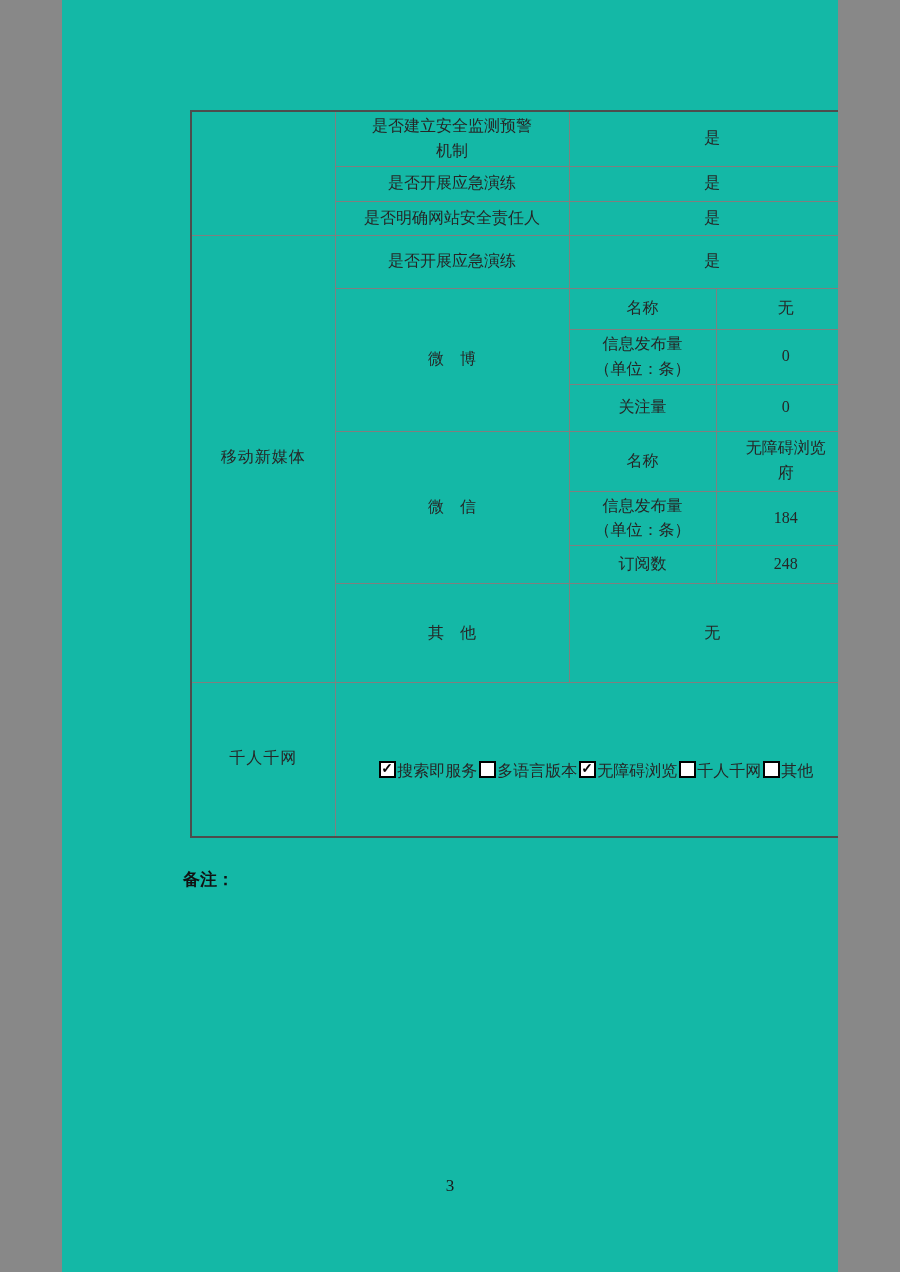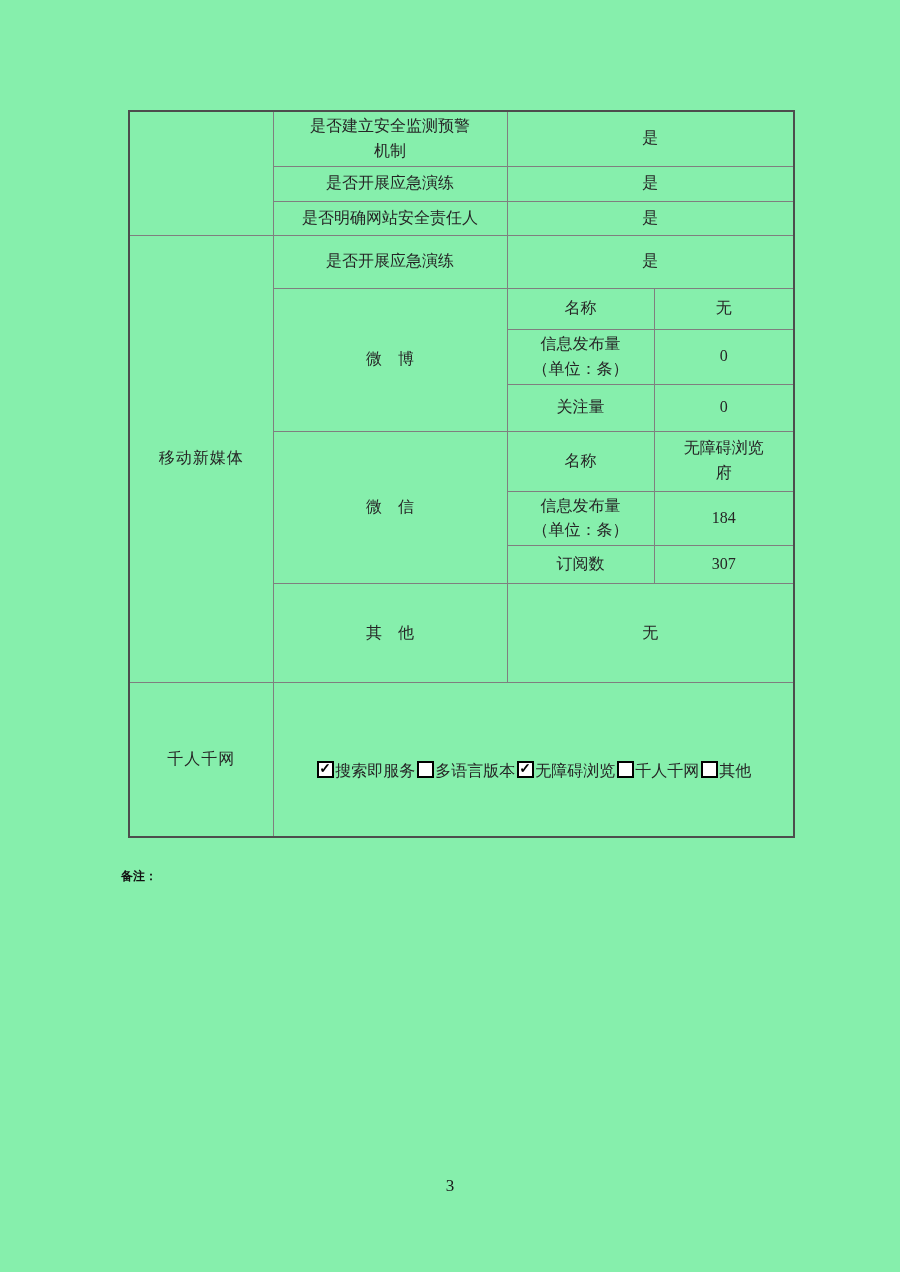--- a/index.html
+++ b/index.html
@@ -1,20 +1,20 @@
 <!DOCTYPE html>
 <html lang="zh"><head>
 <meta charset="utf-8">
 <style>
   html,body{margin:0;padding:0;background:#888;}
   .page{
     position:relative;
-    width:900px;height:1272px;
+    width:776px;height:1272px;
     margin:0 auto;
-    background:#86efac;
+    background:#14b8a6;
     font-family:"Liberation Serif","DejaVu Serif",serif;
     color:#262626;
     overflow:hidden;
   }
   table.report{
     position:absolute;
     left:128px;top:110px;
     width:665px;
     border-collapse:collapse;
     table-layout:fixed;
@@ -28,21 +28,21 @@
     line-height:1.55;
     padding:2px 6px;
     white-space:pre-line;
     overflow:hidden;
   }
   
   tr.r1{height:55px;}  tr.r2{height:35px;}  tr.r3{height:34px;}
   tr.r4{height:53px;}  tr.r5{height:41px;}  tr.r6{height:55px;}
   tr.r7{height:47px;}  tr.r8{height:60px;}  tr.r9{height:50px;}
   tr.r10{height:38px;} tr.r11{height:99px;} tr.r12{height:154px;}
-  td.section-label{letter-spacing:1px;}
+  td.section-label{letter-spacing:1px;font-family:Liberation Mono, monospace;}
   td.innovation-cell{padding-bottom:16px;}
   
   .cb{
     display:inline-block;
     width:13px;height:13px;
     border:2px solid #000;
     margin:0 1px 0 2px;
     vertical-align:-2px;
     position:relative;
     background:#fff;
@@ -53,21 +53,21 @@
     left:0px;top:-4px;
     font-size:14px;
     font-weight:bold;
     color:#000;
     line-height:1.4;
   }
   .opts{white-space:nowrap;font-size:16px;}
   .remarks{
     position:absolute;
     left:121px;top:868px;
-    font-size:12px;
+    font-size:17px;
     font-weight:bold;
     color:#111;
   }
   .page-number{
     position:absolute;
     left:0;top:1176px;
     width:100%;
     text-align:center;
     font-size:17px;
     color:#1a1a1a;
@@ -129,21 +129,21 @@
       <td>无障碍浏览
 府</td>
     </tr>
     <tr class="r9">
       <td>信息发布量
 （单位：条）</td>
       <td>184</td>
     </tr>
     <tr class="r10">
       <td>订阅数</td>
-      <td>307</td>
+      <td>248</td>
     </tr>
 
     <tr class="r11">
       <td>其　他</td>
       <td colspan="2">无</td>
     </tr>
 
     <tr class="r12">
       <td class="section-label">千人千网</td>
       <td colspan="3" class="innovation-cell">

